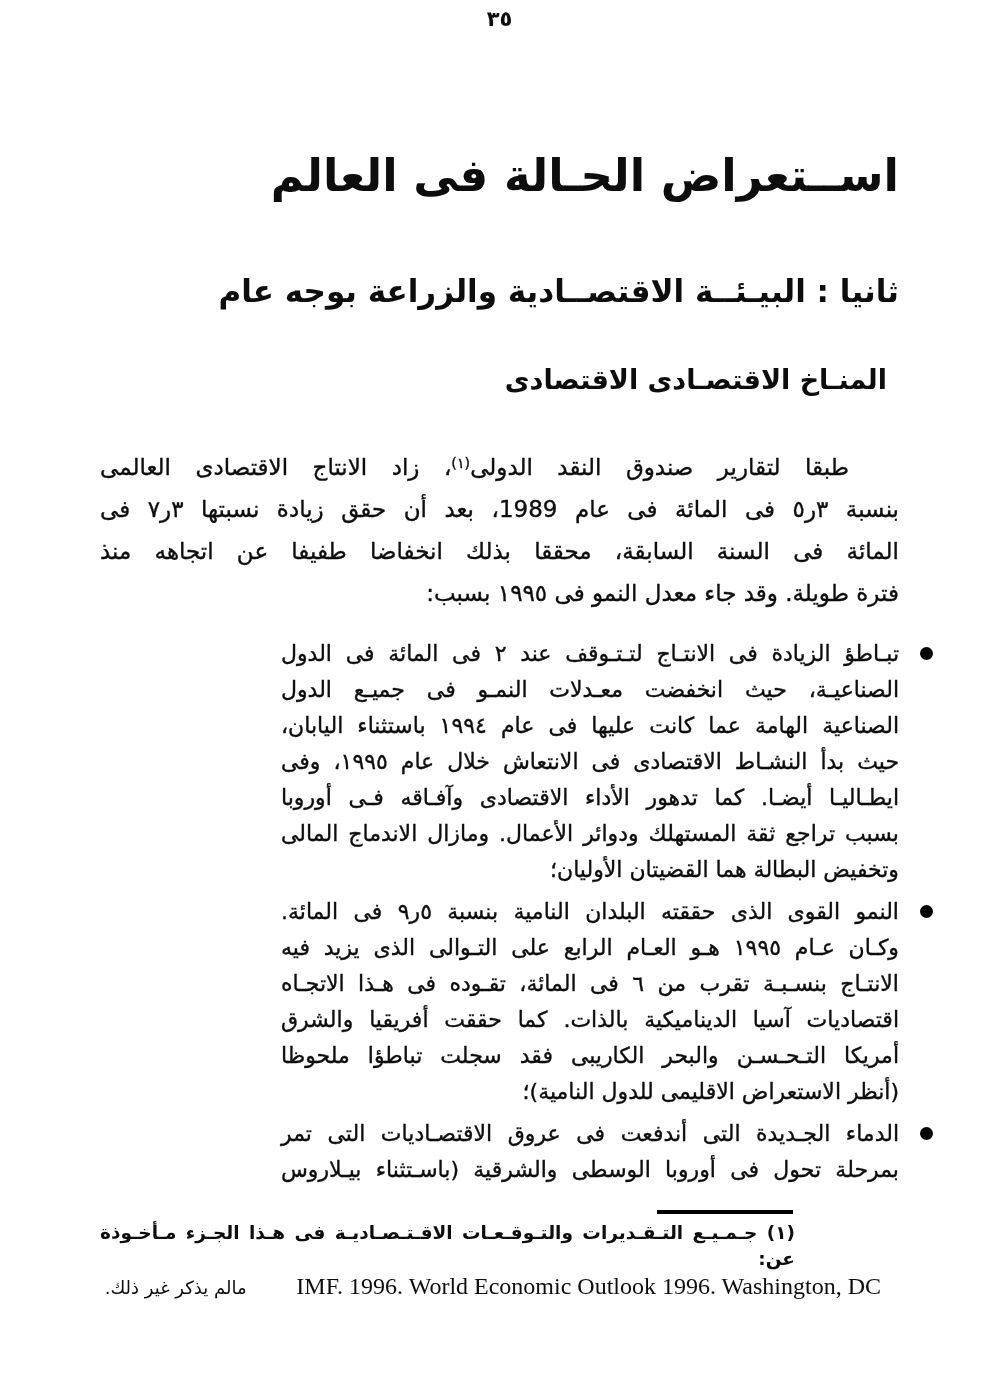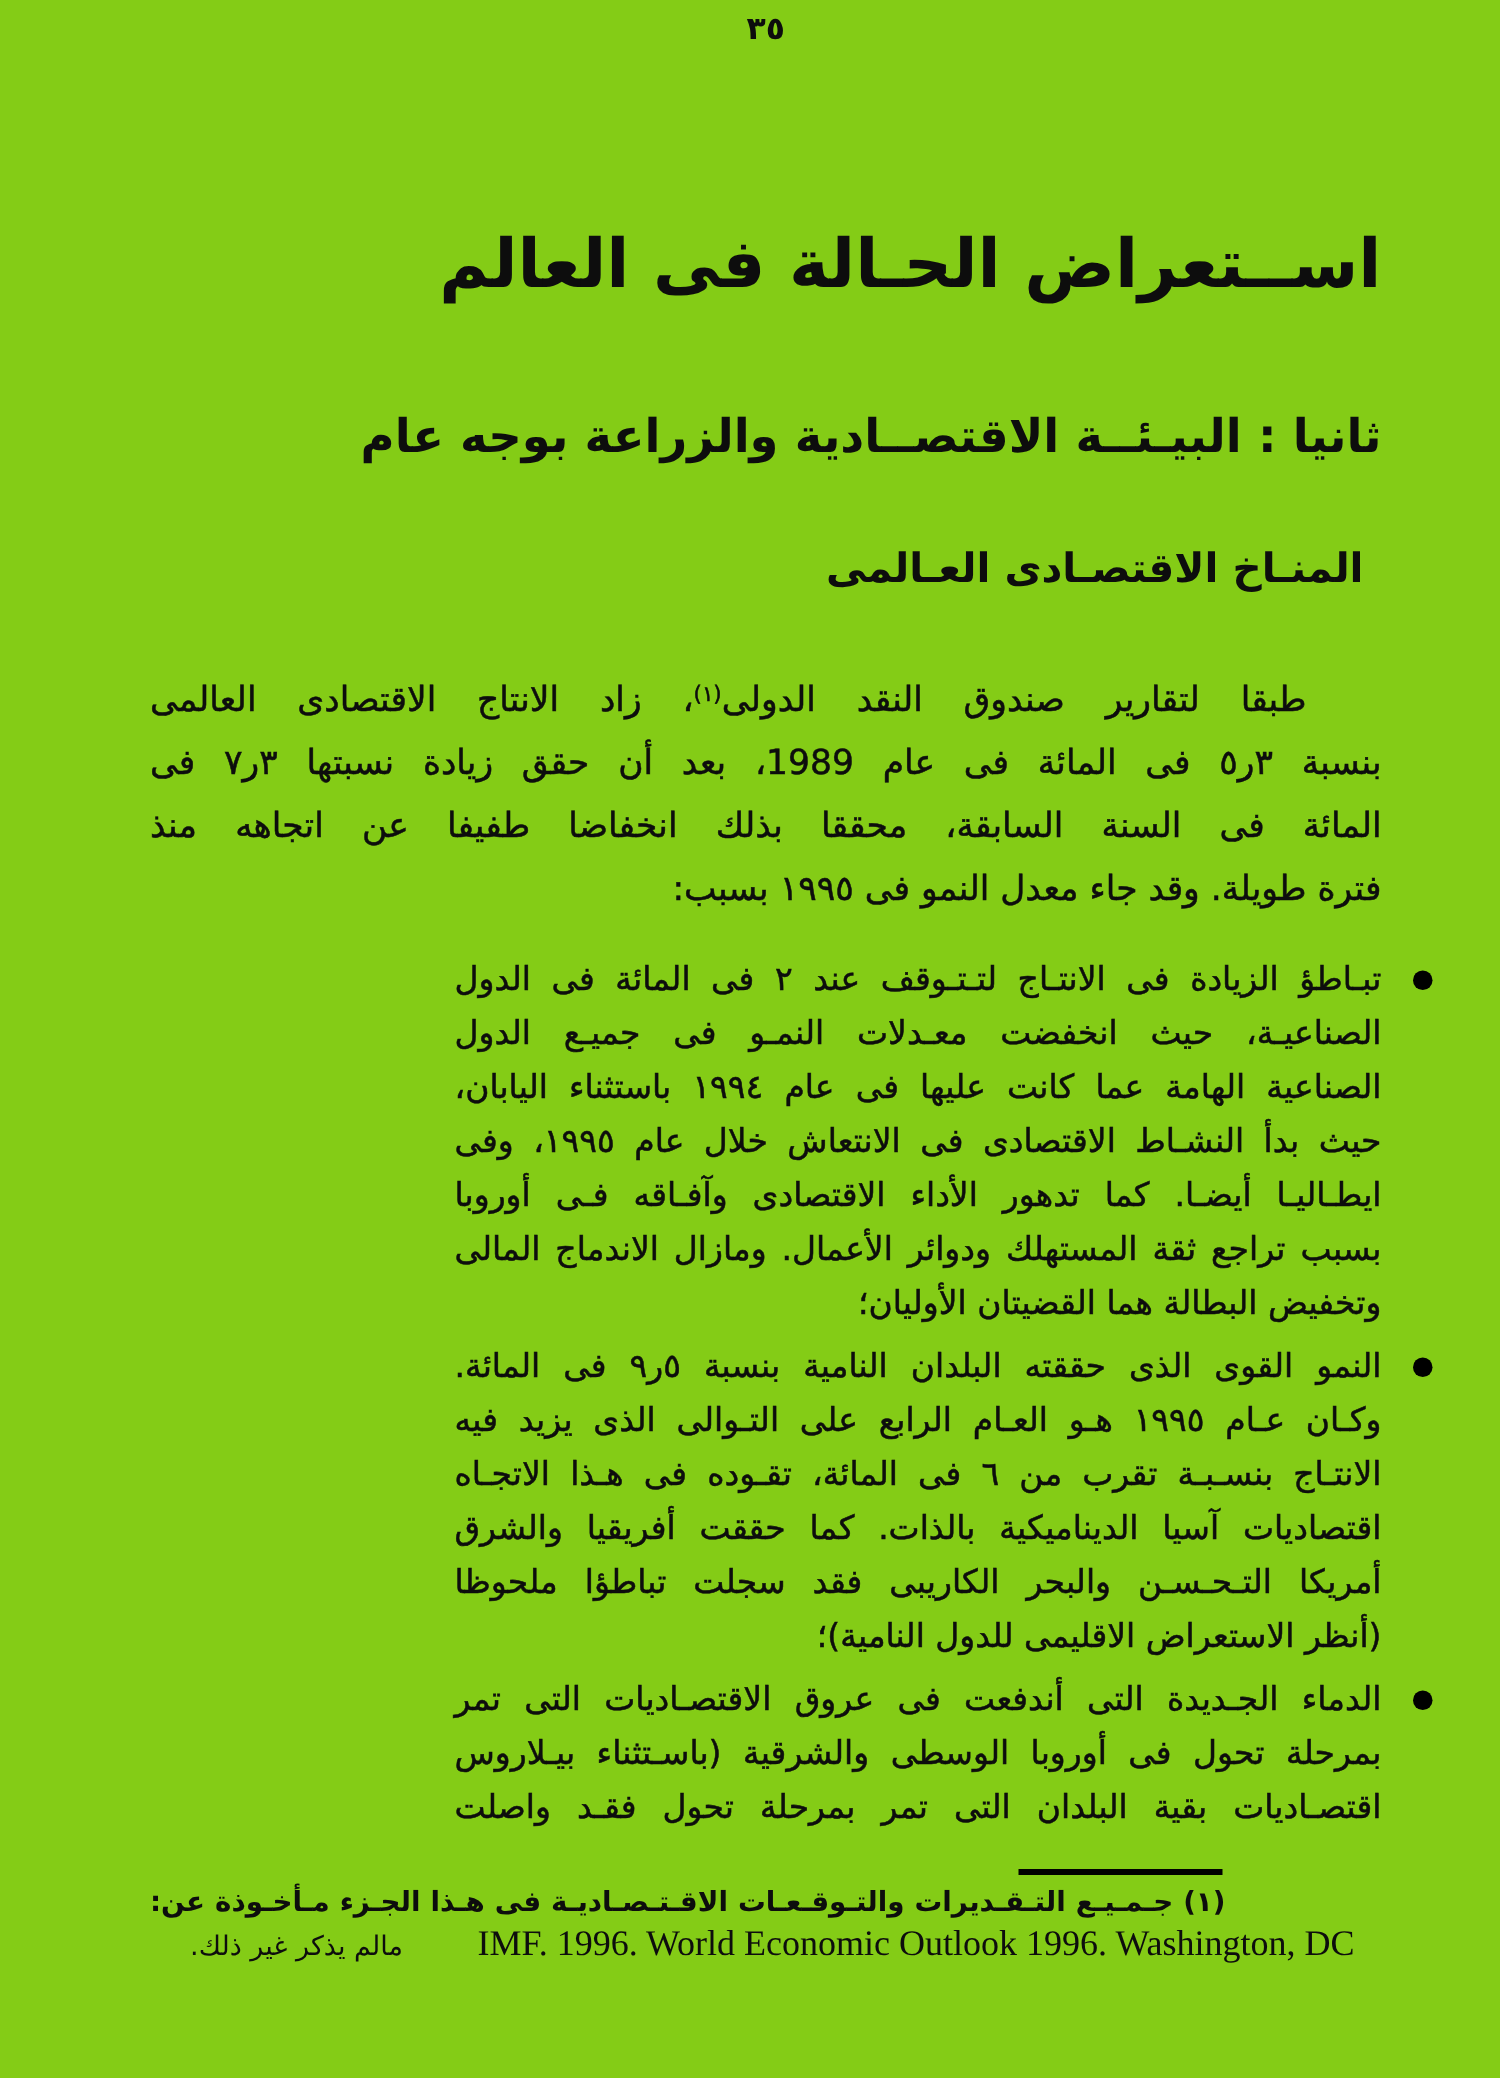--- a/index.html
+++ b/index.html
@@ -1,27 +1,27 @@
 <!DOCTYPE html>
 <html><head>
 <meta charset="utf-8">
 <style>
   html, body { margin: 0; padding: 0; background: #e8e8e4; }
   .page {
     position: relative;
     width: 1000px;
     height: 1385px;
     margin: 0 auto;
-    background: #84cc16;
+    background: #ffffff;
     color: #0d0d0d;
     direction: rtl;
     font-family: "DejaVu Sans", sans-serif;
     overflow: hidden;
     box-sizing: border-box;
-    padding: 6px 79px 0 100px;
+    padding: 6px 101px 0 100px;
   }
   .page-num {
     text-align: center;
     font-size: 21px;
     font-weight: 700;
     height: 26px;
     line-height: 26px;
   }
   .doc-title {
     margin: 112px 0 0 0;
@@ -114,21 +114,21 @@
 <body>
 
 <div class="page" lang="ar">
 
   <div class="page-num">٣٥</div>
 
   <h1 class="doc-title">اســتعراض الحـالة فى العالم</h1>
 
   <h2 class="doc-subtitle">ثانيا : البيـئــة الاقتصــادية والزراعة بوجه عام</h2>
 
-  <h3 class="section-heading">المنـاخ الاقتصـادى العـالمى</h3>
+  <h3 class="section-heading">المنـاخ الاقتصـادى الاقتصادى</h3>
 
   <div class="intro bodytext">
     <div class="line first"><span>طبقا لتقارير صندوق النقد الدولى</span><sup class="fn-ref">(١)</sup><span>، زاد الانتاج الاقتصادى العالمى</span></div>
     <div class="line">بنسبة ٣ر٥ فى المائة فى عام 1989، بعد أن حقق زيادة نسبتها ٣ر٧ فى</div>
     <div class="line">المائة فى السنة السابقة، محققا بذلك انخفاضا طفيفا عن اتجاهه منذ</div>
     <div class="line last">فترة طويلة. وقد جاء معدل النمو فى ١٩٩٥ بسبب:</div>
   </div>
 
   <div class="bullets bodytext">
 
@@ -150,21 +150,20 @@
       <div class="line">الانتـاج بنسـبـة تقرب من ٦ فى المائة، تقـوده فى هـذا الاتجـاه</div>
       <div class="line">اقتصاديات آسيا الديناميكية بالذات. كما حققت أفريقيا والشرق</div>
       <div class="line">أمريكا التـحـسـن والبحر الكاريبى فقد سجلت تباطؤا ملحوظا</div>
       <div class="line last">(أنظر الاستعراض الاقليمى للدول النامية)؛</div>
     </div>
 
     <div class="bullet-item">
       <span class="dot"></span>
       <div class="line">الدماء الجـديدة التى أندفعت فى عروق الاقتصـاديات التى تمر</div>
       <div class="line">بمرحلة تحول فى أوروبا الوسطى والشرقية (باسـتثناء بيـلاروس</div>
-      <div class="line">اقتصـاديات بقية البلدان التى تمر بمرحلة تحول فقـد واصلت</div>
     </div>
 
   </div>
 
   <div class="footnote">
     <div class="fn-rule"></div>
     <div class="fn-line1">(١) جـمـيـع التـقـديرات والتـوقـعـات الاقـتـصـاديـة فى هـذا الجـزء مـأخـوذة عن:</div>
     <div class="fn-line2"><span class="fn-latin">IMF. 1996. World Economic Outlook 1996. Washington, DC</span> <span>مالم يذكر غير ذلك.</span></div>
   </div>
 

